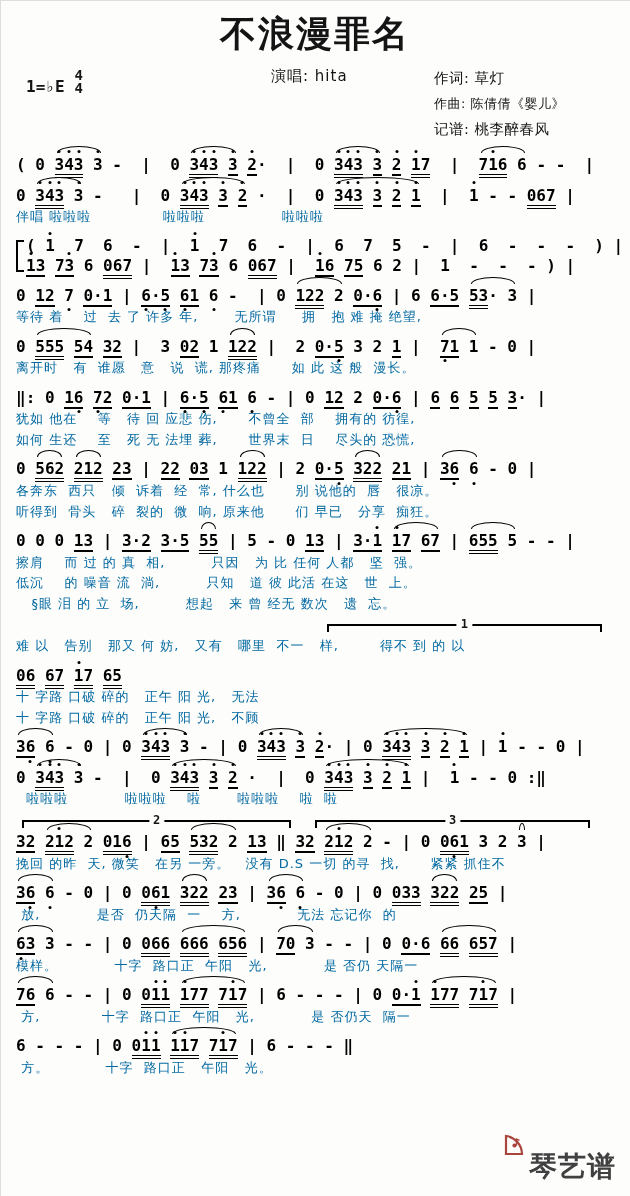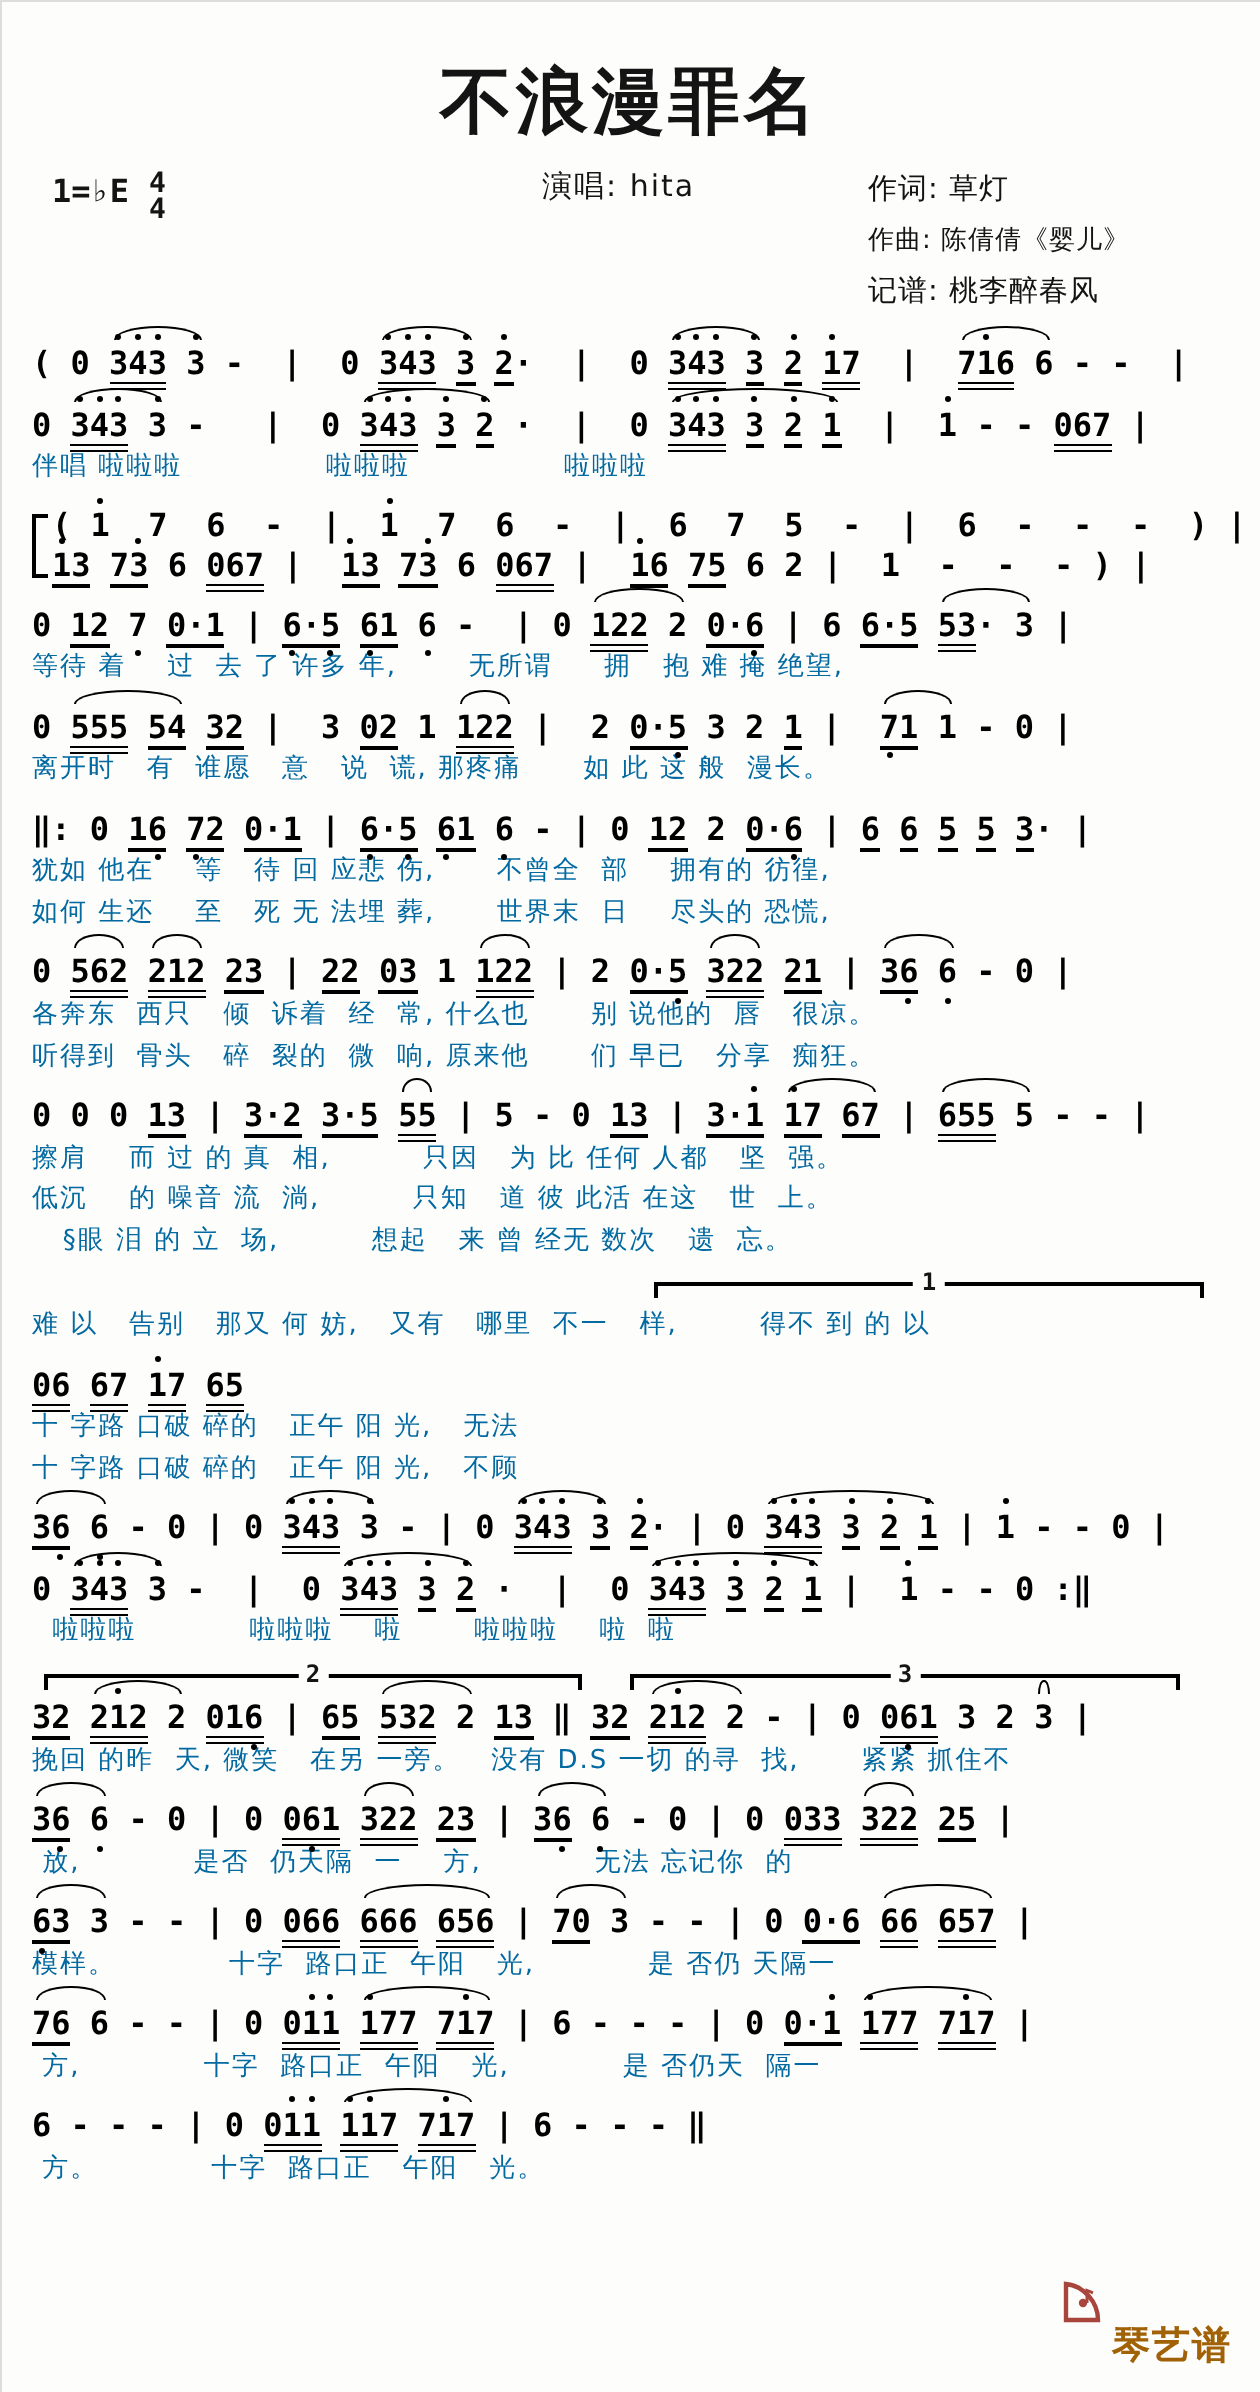--- a/index.html
+++ b/index.html
@@ -1,24 +1,24 @@
 <!DOCTYPE html>
 <html><head>
 <meta charset="utf-8">
 <style>
   html,body{margin:0;padding:0;background:#e9e9e9;}
   .sheet{position:relative;width:630px;height:1196px;box-sizing:border-box;
-         background:#fdfdfc;overflow:hidden;padding:21px 16px 0 16px;
+         background:#fdfdfc;overflow:hidden;padding:4px 16px 0 16px;
          font-family:"DejaVu Sans",sans-serif;color:#141414;
          box-shadow:inset 1px 1px 0 #ddd;}
   .title{margin:6px 0 2px 0;text-align:center;font-family:"DejaVu Serif","Liberation Serif",serif;
          font-weight:bold;font-size:36px;letter-spacing:2px;color:#141414;}
   .meta{position:relative;height:84px;font-size:15px;}
   .keysig{position:absolute;left:10px;top:8px;font-weight:bold;font-size:16px;
-          font-family:"DejaVu Sans Mono",monospace;display:flex;align-items:flex-start;gap:10px;}
+          font-family:"DejaVu Sans Mono",monospace;display:flex;align-items:flex-end;gap:10px;}
   .frac{display:inline-flex;flex-direction:column;align-items:center;line-height:0.95;
         font-size:14px;font-weight:bold;}
   .performer{position:absolute;left:255px;top:6px;font-size:15px;letter-spacing:1px;}
   .credits{position:absolute;left:418px;top:4px;line-height:1.85;font-size:14.5px;letter-spacing:0.5px;}
   .credits .small{font-size:13px;}
   .system{position:relative;margin-top:9px;}
   .notes{font-family:"DejaVu Sans Mono","DejaVu Sans",monospace;font-weight:bold;
          font-size:16px;line-height:1.35;white-space:pre;color:#000;}
   .duo{padding-left:10px;}
   .duo .notes{line-height:1.25;}
@@ -36,21 +36,21 @@
   .arc::before{content:"";position:absolute;left:2px;right:2px;top:-8px;height:6px;
                border:1.5px solid #000;border-bottom:none;
                border-radius:50% 50% 0 0 / 100% 100% 0 0;}
   .has-volta{padding-top:13px;}
   .volta{position:absolute;top:2px;height:7px;border-top:2px solid #000;}
   .volta::before,.volta::after{content:"";position:absolute;top:-2px;width:2px;height:8px;background:#000;}
   .volta::before{left:0;}  .volta::after{right:0;}
   .vnum{position:absolute;top:-9px;left:50%;transform:translateX(-50%);background:#fdfdfc;
         padding:0 4px;font-family:"DejaVu Sans Mono",monospace;font-weight:bold;font-size:12px;}
   .logo{position:absolute;right:14px;bottom:10px;display:flex;align-items:center;gap:3px;}
-  .logo-text{font-weight:bold;font-size:19px;letter-spacing:1px;color:#a16207;
+  .logo-text{font-weight:bold;font-size:28px;letter-spacing:1px;color:#404040;
              font-family:"DejaVu Sans",sans-serif;margin-top:40px;}
 </style>
 </head>
 <body>
 
 <div class="sheet">
 
   <h1 class="title">不浪漫罪名</h1>
 
   <div class="meta">

